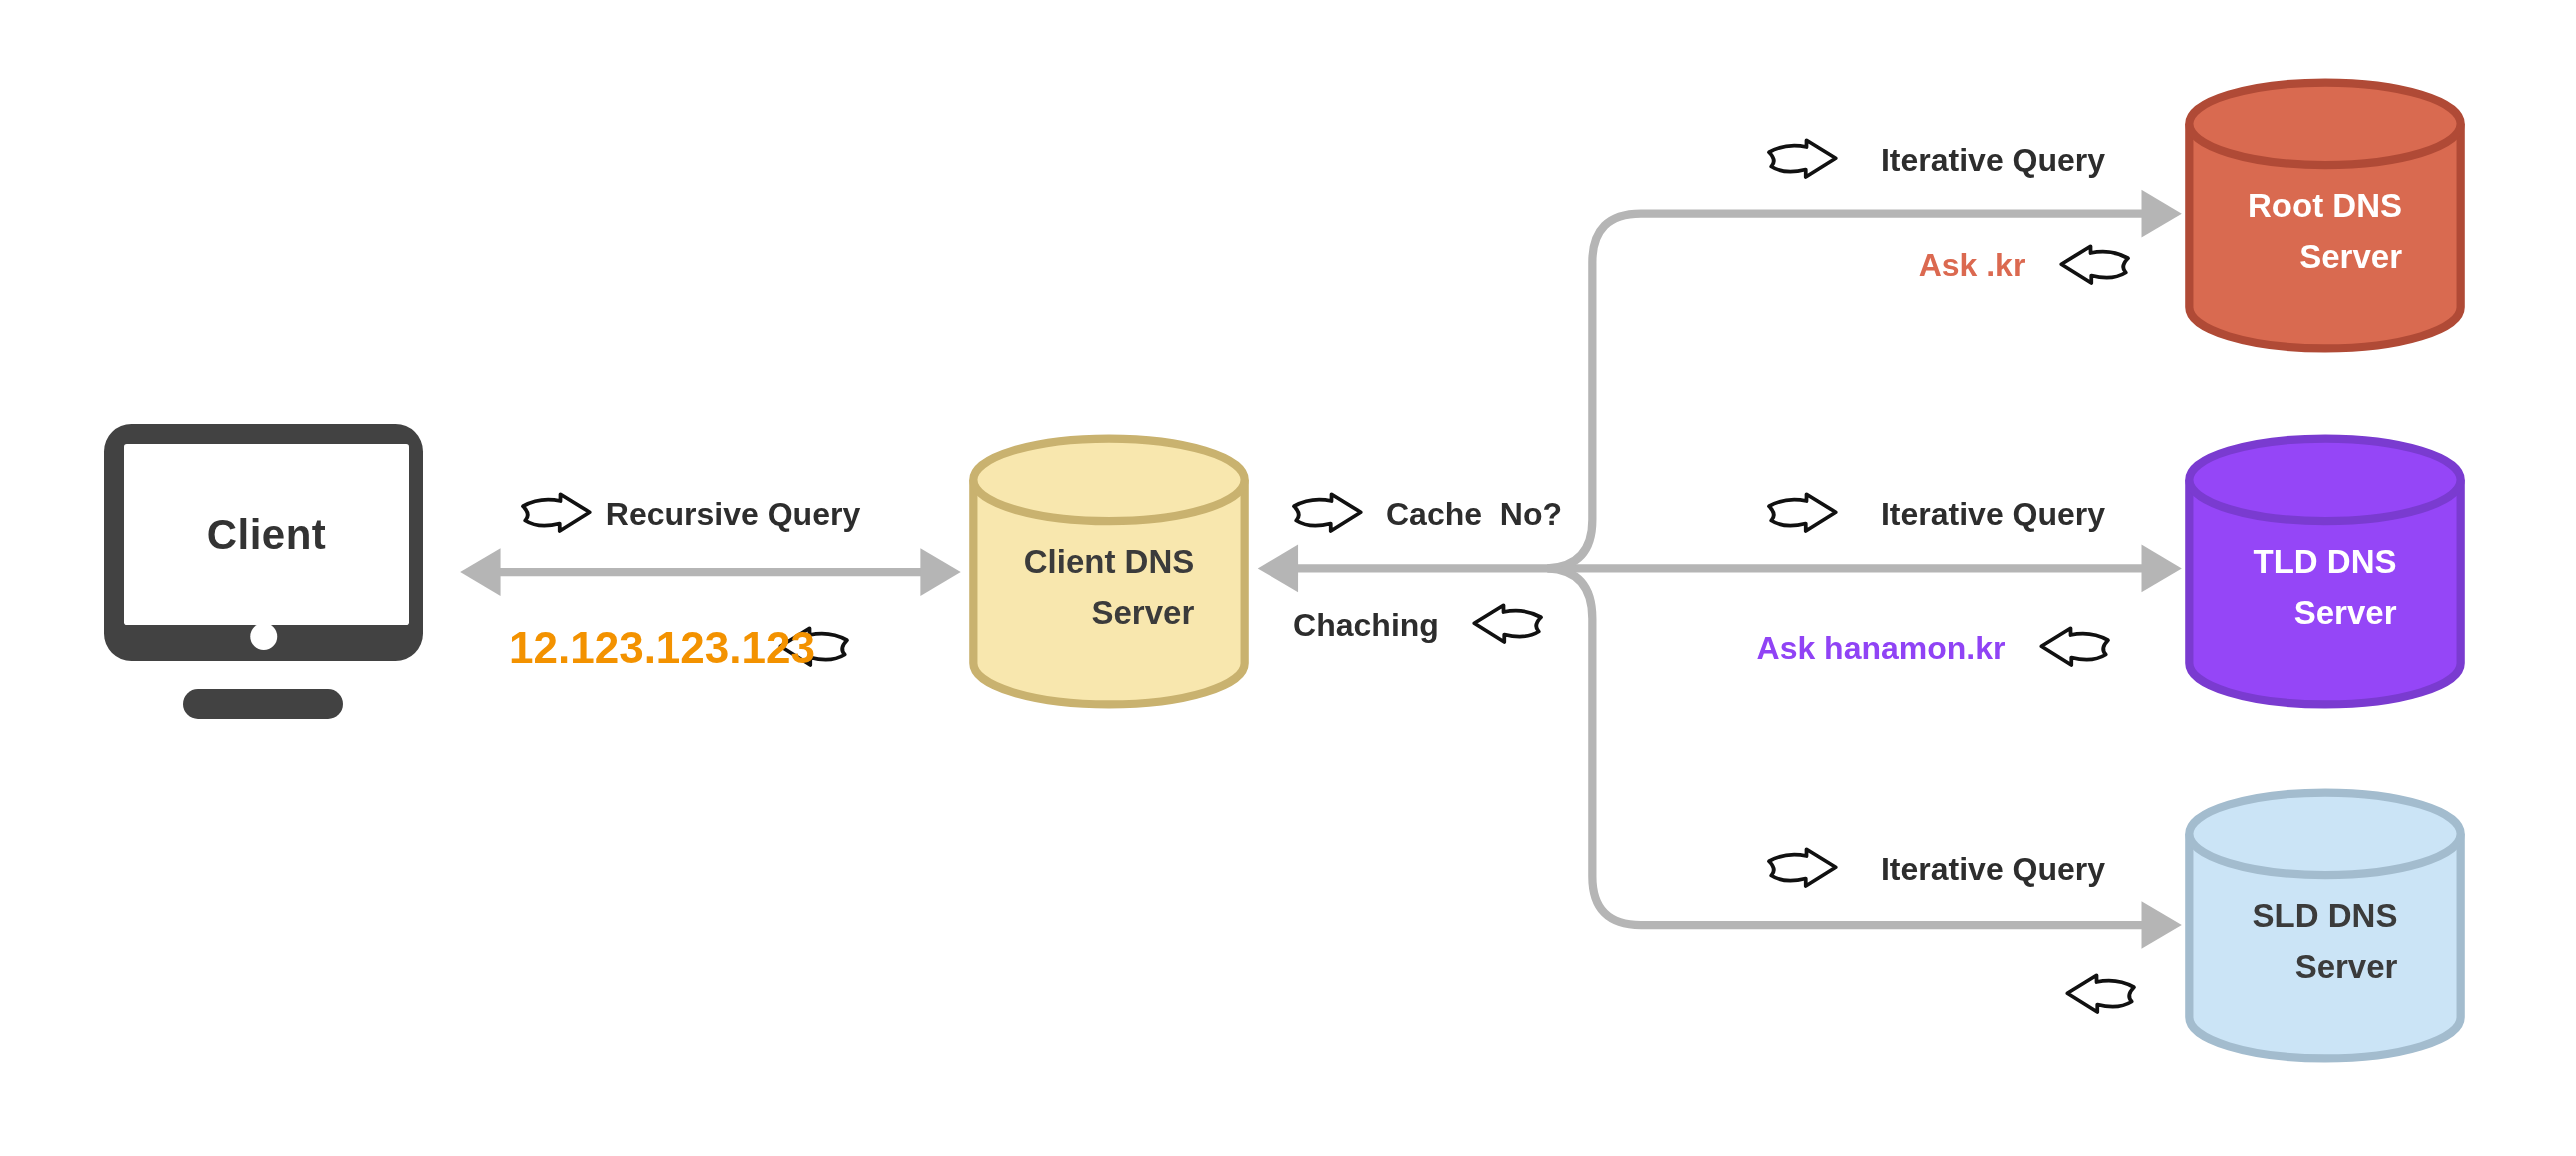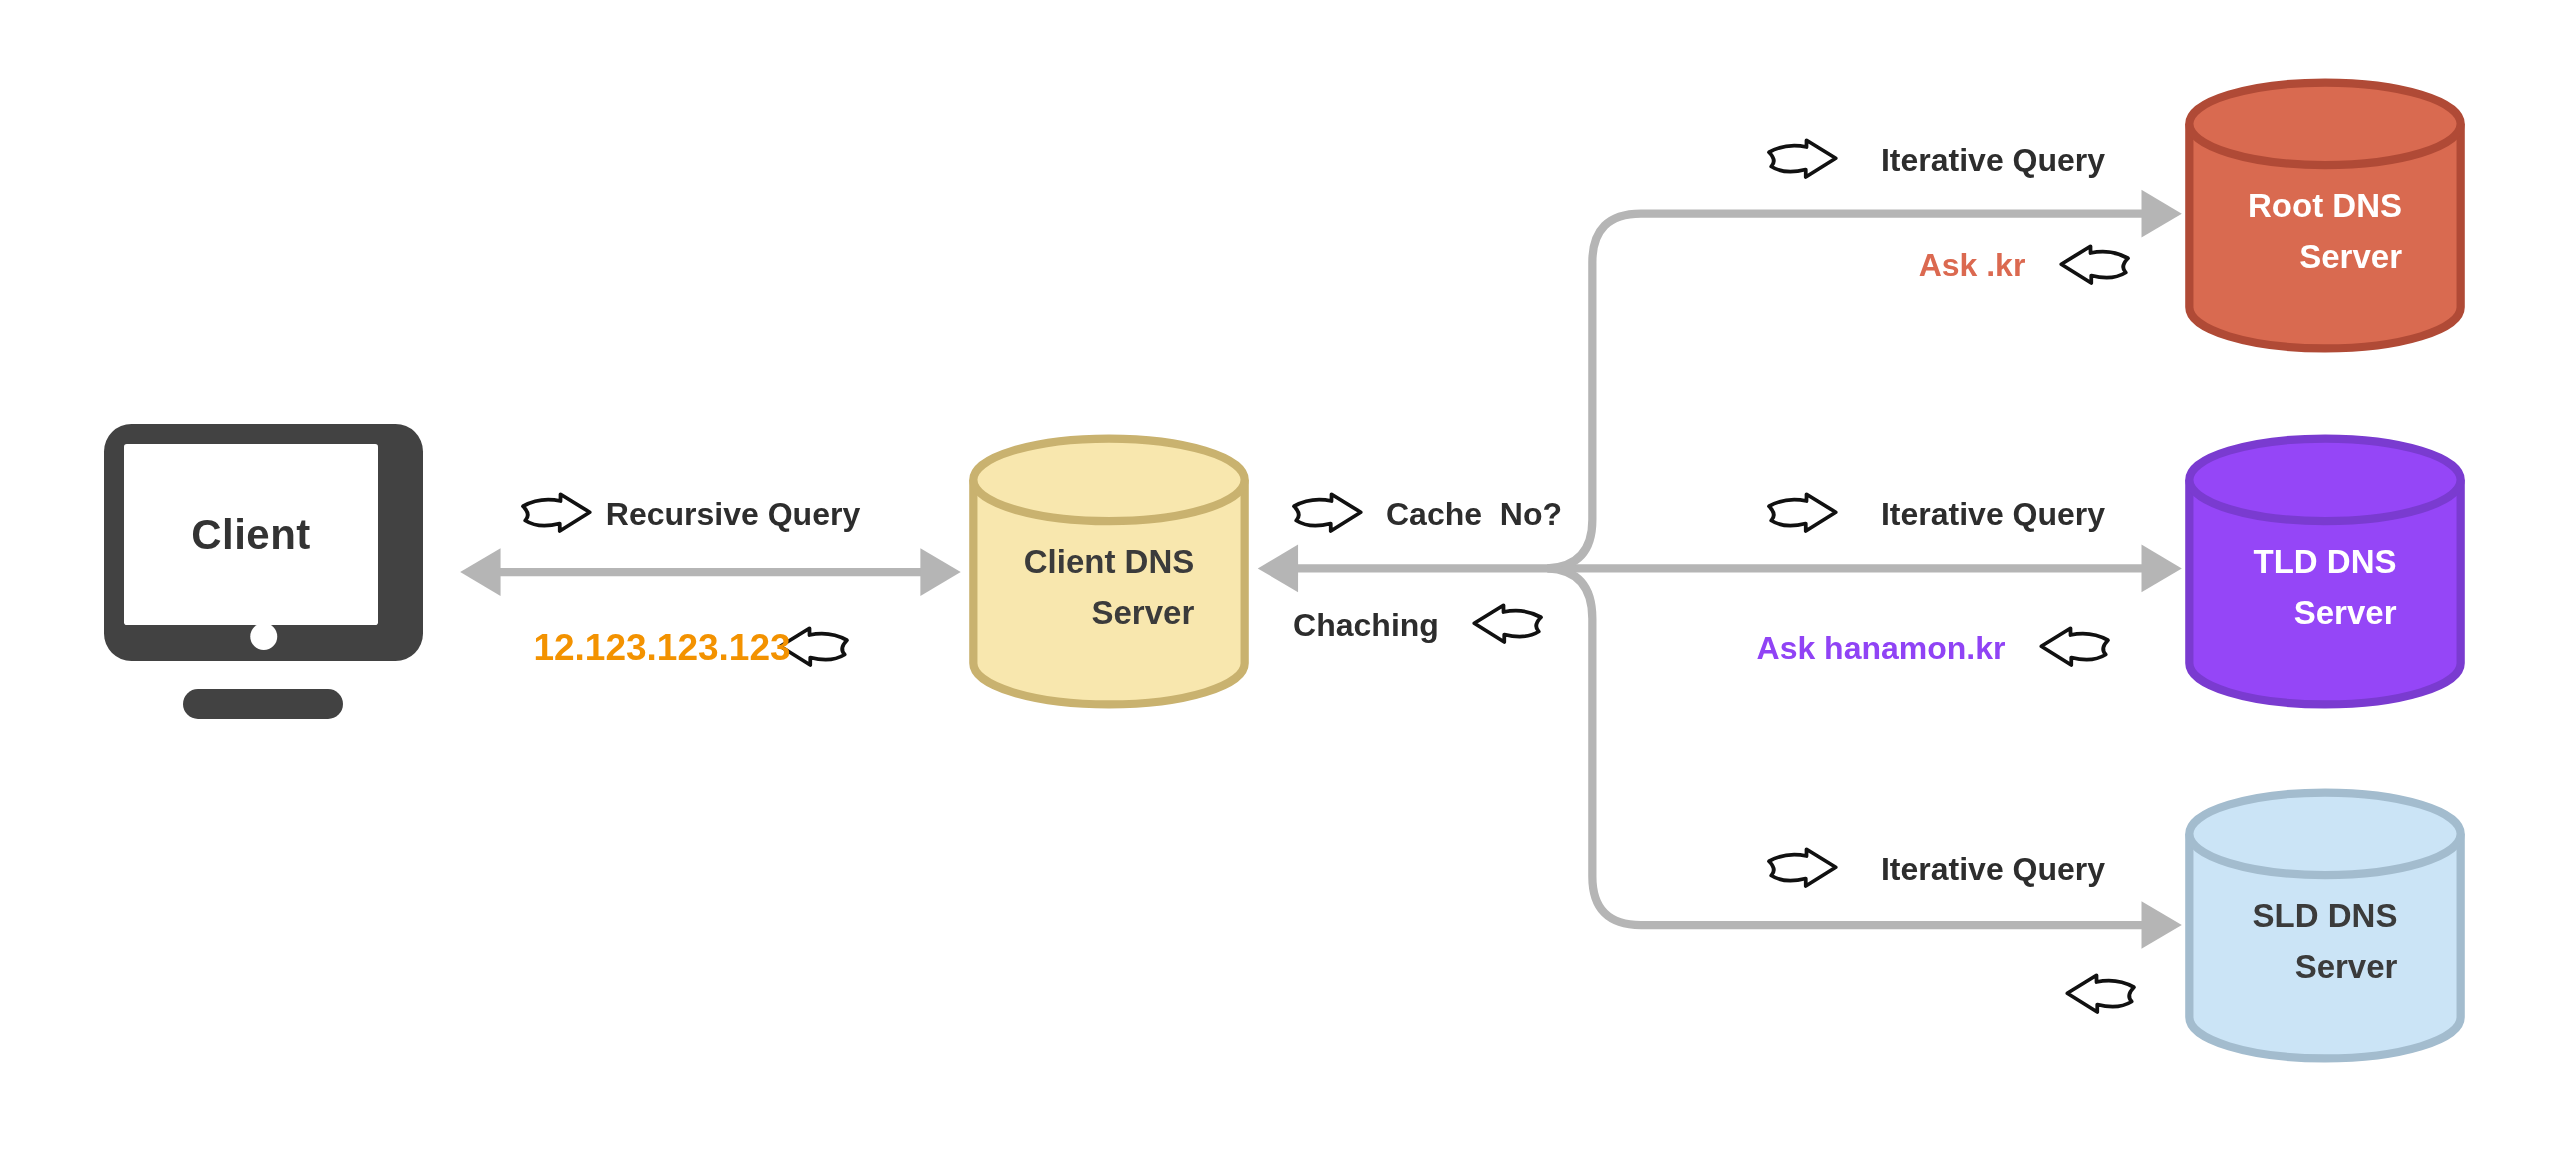--- a/index.html
+++ b/index.html
@@ -7,42 +7,42 @@
     position:relative;width:2576px;height:1157px;background:#ffffff;overflow:hidden;
     font-family:"Liberation Sans",sans-serif;
   }
   svg{display:block;}
   .connectors{position:absolute;left:0;top:0;}
   .connectors .wire{stroke:#b5b5b5;stroke-width:9;fill:none;}
   .connectors .head{fill:#b5b5b5;stroke:none;}
 
   
   .monitor{position:absolute;left:104px;top:424px;width:319px;height:237px;background:#424242;border-radius:27.5px;}
-  .monitor .screen{position:absolute;left:20px;top:20px;width:254px;height:181px;background:#ffffff;border-radius:2.8px;
+  .monitor .screen{position:absolute;left:20px;top:20px;width:285px;height:181px;background:#ffffff;border-radius:2.8px;
     display:flex;align-items:center;justify-content:center;}
   .monitor .cam{position:absolute;left:50%;transform:translateX(-50%);bottom:11px;width:27.5px;height:27.5px;background:#ffffff;border-radius:50%;}
   .stand{position:absolute;left:183px;top:689px;width:160px;height:30px;background:#424242;border-radius:15.6px;}
   .client-label{font-size:42px;font-weight:bold;color:#333333;letter-spacing:0.5px;}
 
   
   .cyl{position:absolute;width:290px;height:275px;}
   .cyl-local  path,.cyl-local  ellipse{fill:#f8e7ae;stroke:#c9b26f;stroke-width:9;}
   .cyl-root   path,.cyl-root   ellipse{fill:#d96a50;stroke:#b04a36;stroke-width:9;}
   .cyl-tld    path,.cyl-tld    ellipse{fill:#9546f7;stroke:#7a3bd0;stroke-width:9;}
   .cyl-sld    path,.cyl-sld    ellipse{fill:#cbe4f6;stroke:#a3bcce;stroke-width:9;}
   .cyl-label{position:absolute;transform:translate(-50%,-50%);text-align:center;
     font-size:33px;font-weight:bold;line-height:1.55;white-space:nowrap;}
   .cyl-label span{display:block;text-align:right;}
   .tx-dark{color:#3b3b3b;}
   .tx-white{color:#ffffff;}
 
   
   .lbl{position:absolute;transform:translate(-50%,-50%);font-size:32px;font-weight:bold;
     white-space:pre;color:#2d2d2d;}
-  .lbl.orange{color:#f39200;font-size:37px;}
+  .lbl.orange{color:#f39200;font-size:44px;}
   .lbl.red{color:#db6950;}
   .lbl.purple{color:#9043f5;}
   .lbl.blue{color:#1f96f5;}
 
   
   .sketch{position:absolute;width:79px;height:42px;transform:translate(-50%,-50%);}
   .sketch.flip{transform:translate(-50%,-50%) scaleX(-1);}
   .sketch path{fill:#ffffff;stroke:#111111;stroke-width:5;stroke-linejoin:round;}
 </style>
 </head>

